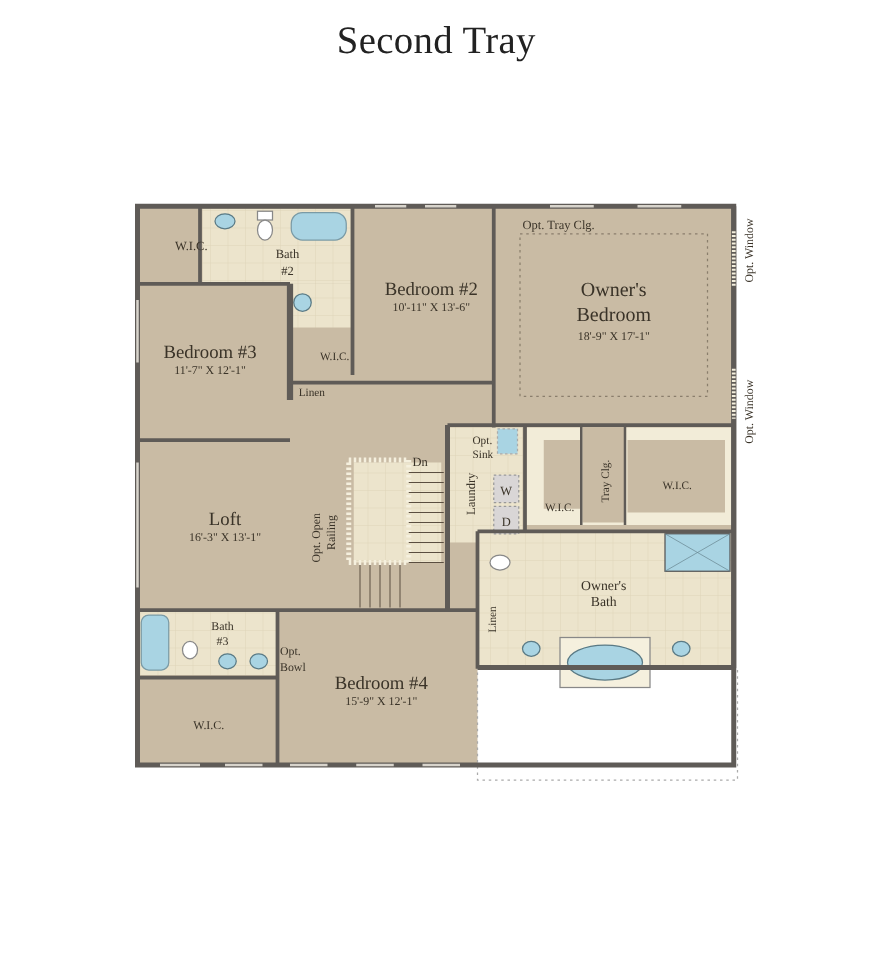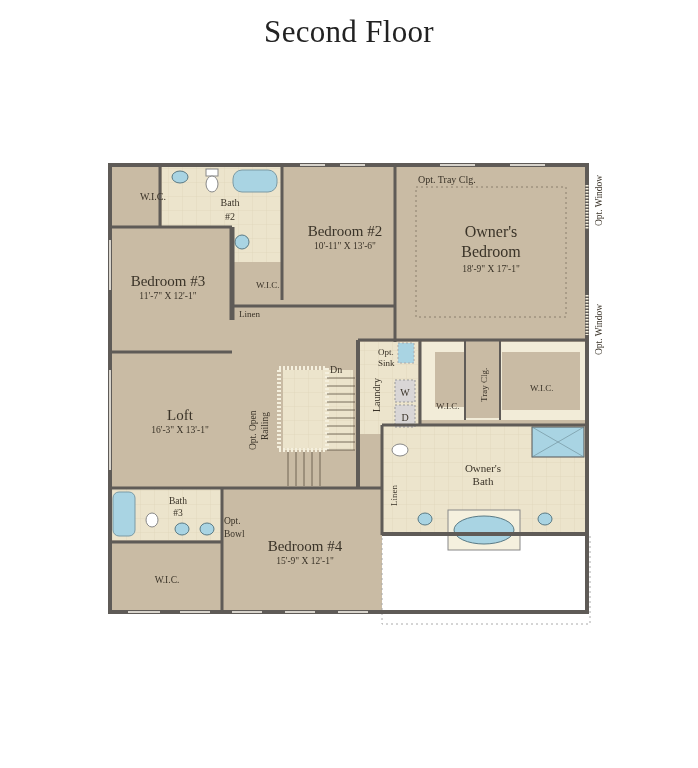--- a/index.html
+++ b/index.html
@@ -4,21 +4,21 @@
 <style>
   html, body { margin:0; padding:0; background:#ffffff; }
   body { width:698px; height:768px; position:relative; overflow:hidden; font-family:"Liberation Serif","DejaVu Serif",serif; }
   .title { position:absolute; left:0; width:698px; top:14px; text-align:center; font-size:31px; color:#222; letter-spacing:0.3px; }
   svg { position:absolute; left:0; top:0; }
   .lbl { font-family:"Liberation Serif","DejaVu Serif",serif; fill:#3a3328; }
 </style>
 </head>
 <body>
 
-<div class="title">Second Floor</div>
+<div class="title">Second Tray</div>
 
 <svg width="698" height="768" viewBox="0 0 698 768">
   <defs>
     <pattern id="tile" width="14" height="14" patternUnits="userSpaceOnUse">
       <rect width="14" height="14" fill="#ece4cc"></rect>
       <path d="M14 0 L0 0 0 14" fill="none" stroke="#ddd3b6" stroke-width="0.7"></path>
     </pattern>
   </defs>
 
   <rect x="110" y="165" width="477" height="447" fill="#c9bba4"></rect>

